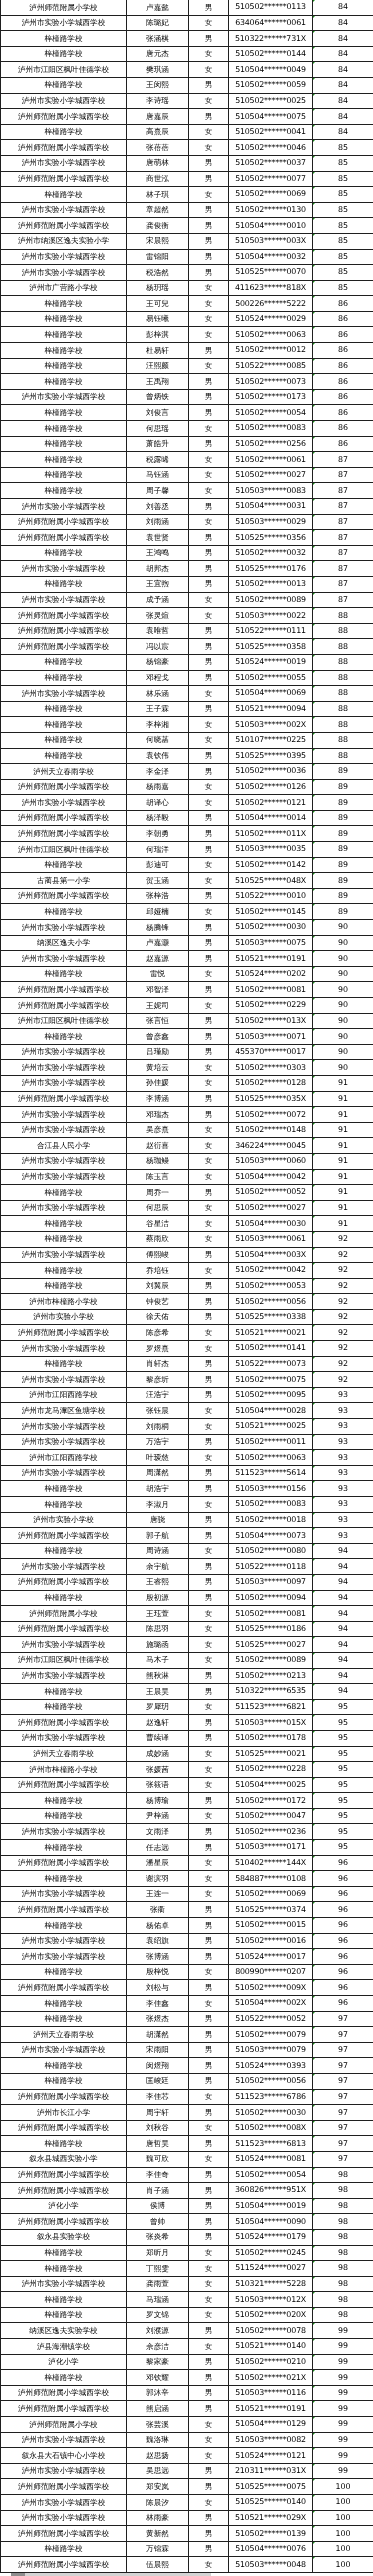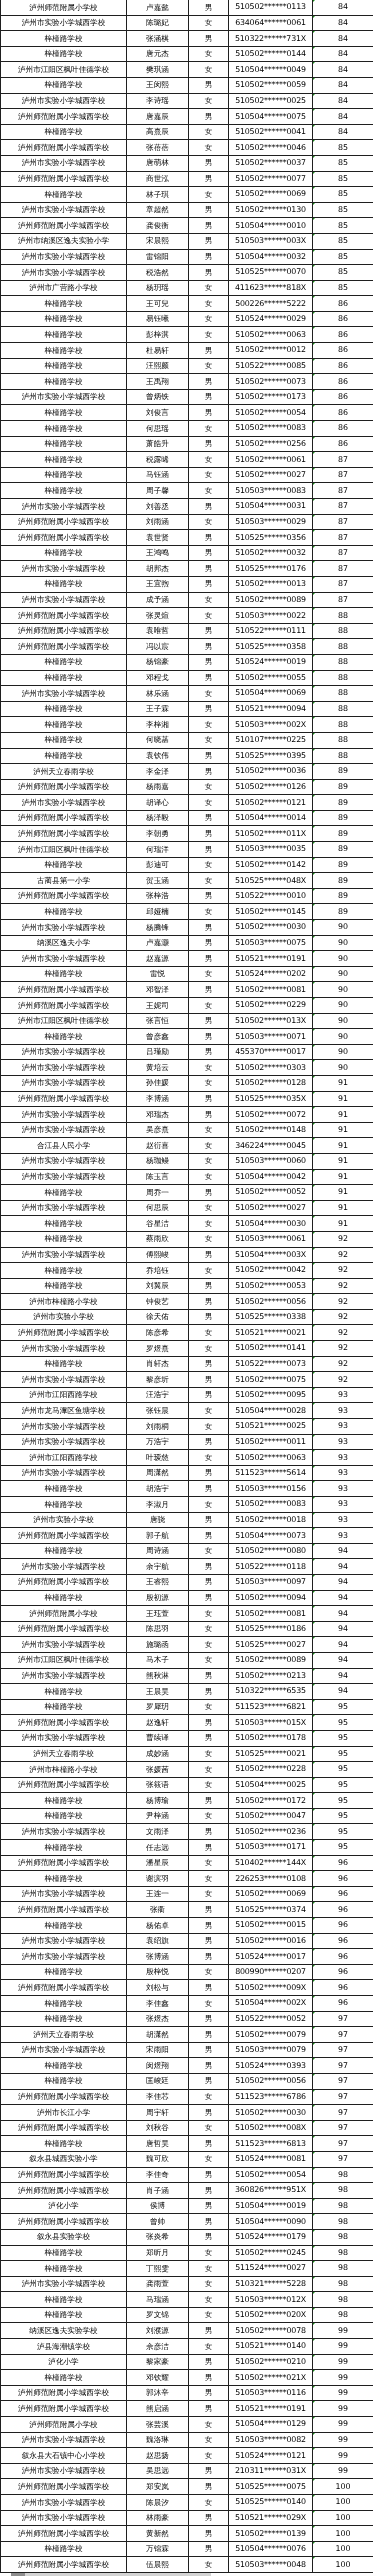--- a/index.html
+++ b/index.html
@@ -1970,21 +1970,21 @@
       <div class="cell c-school">
         <span>梓橦路学校</span>
       </div>
       <div class="cell c-name">
         <span>谢滨羽</span>
       </div>
       <div class="cell c-gender">
         <span>女</span>
       </div>
       <div class="cell c-id">
-        <span>226253******0108</span>
+        <span>584887******0108</span>
       </div>
       <div class="cell c-score">
         <span class="tri"></span>
         <span>96</span>
       </div>
       <div class="cell c-school">
         <span>泸州市实验小学城西学校</span>
       </div>
       <div class="cell c-name">
         <span>王连一</span>

